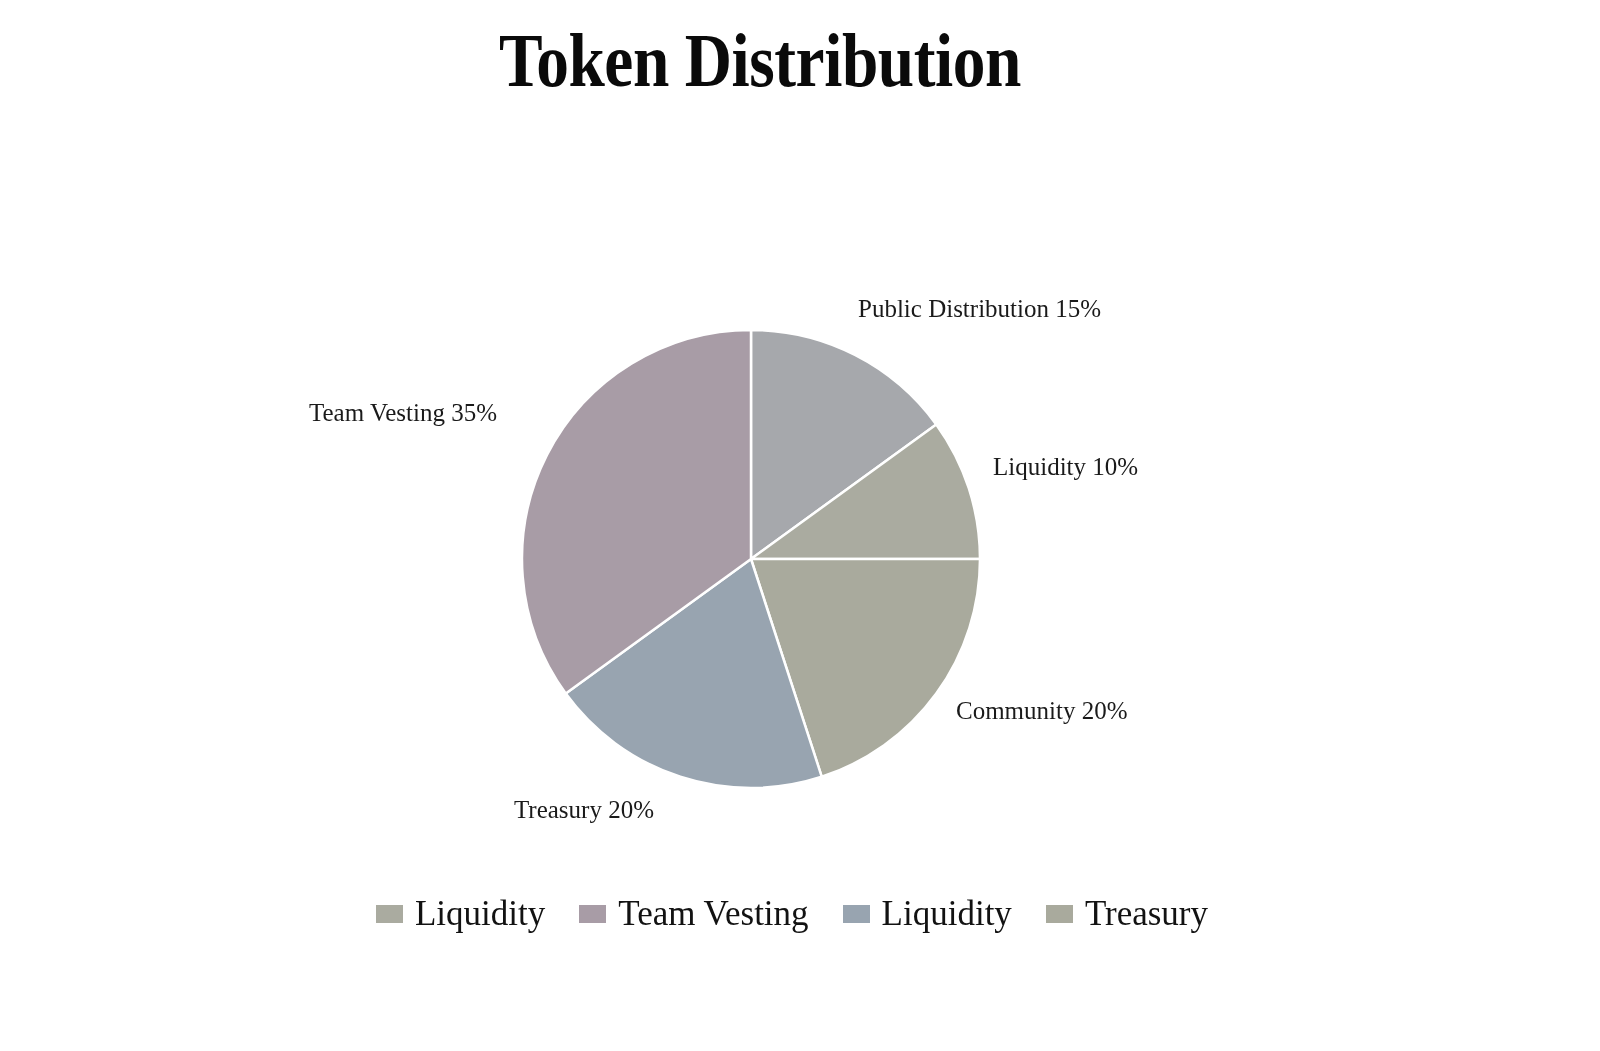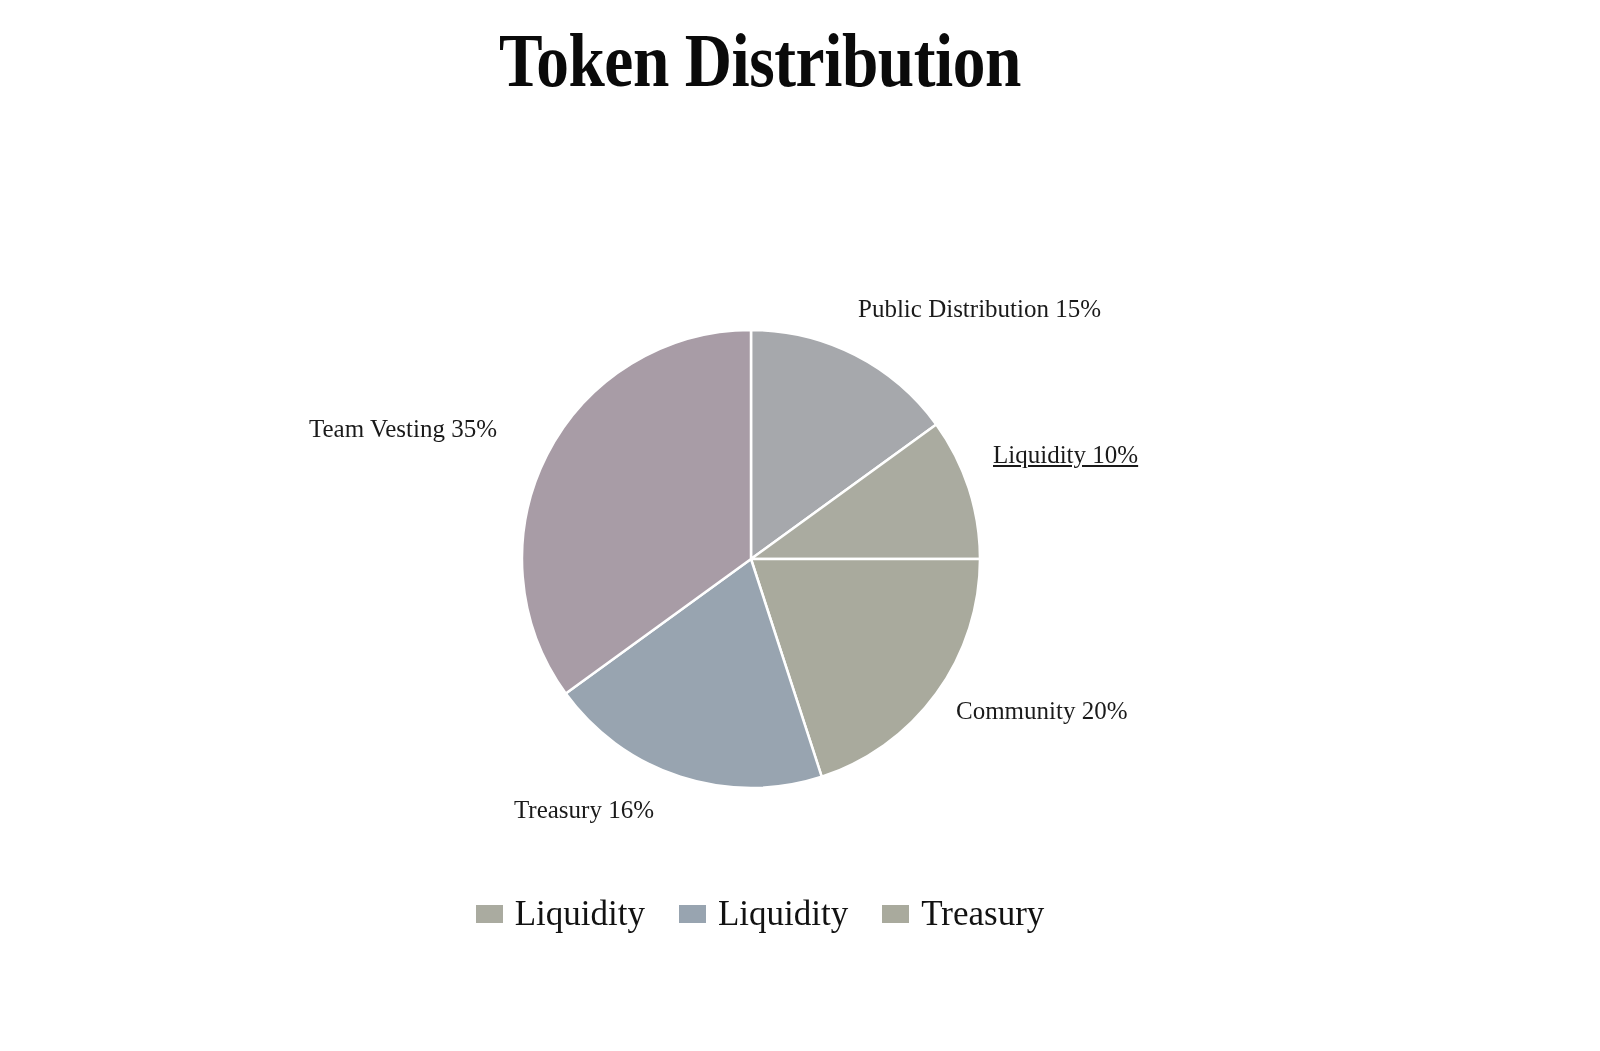--- a/index.html
+++ b/index.html
@@ -64,20 +64,21 @@
   #legend {
     position: absolute;
     left: 0;
     top: 896px;
     width: 1520px;
     display: flex;
     flex-direction: row;
     align-items: center;
     justify-content: center;
     gap: 34px;
+    padding-left: 32px;
   }
   .legend-item {
     display: flex;
     flex-direction: row;
     align-items: center;
     gap: 12px;
   }
   .legend-swatch {
     width: 27px;
     height: 18px;
@@ -102,31 +103,35 @@
     <g id="pie-slices">
         <path d="M 751 559 L 751.00 330.00 A 229 229 0 0 1 936.26 424.40 Z" fill="#a6a8ac" stroke="#ffffff" stroke-width="2.5" stroke-linejoin="round"></path>
         <path d="M 751 559 L 936.26 424.40 A 229 229 0 0 1 980.00 559.00 Z" fill="#aaaba0" stroke="#ffffff" stroke-width="2.5" stroke-linejoin="round"></path>
         <path d="M 751 559 L 980.00 559.00 A 229 229 0 0 1 821.76 776.79 Z" fill="#a9aa9d" stroke="#ffffff" stroke-width="2.5" stroke-linejoin="round"></path>
         <path d="M 751 559 L 821.76 776.79 A 229 229 0 0 1 565.74 693.60 Z" fill="#98a4b0" stroke="#ffffff" stroke-width="2.5" stroke-linejoin="round"></path>
         <path d="M 751 559 L 565.74 693.60 A 229 229 0 0 1 751.00 330.00 Z" fill="#a89ca6" stroke="#ffffff" stroke-width="2.5" stroke-linejoin="round"></path>
       </g>
   </svg>
   <div id="slice-labels">
       <div class="slice-label anchor-start" style="left: 858px; top: 296px;">Public Distribution 15%</div>
-      <div class="slice-label anchor-start" style="left: 993px; top: 442px; text-decoration: underline;">Liquidity 10%</div>
+      <div class="slice-label anchor-start" style="left: 993px; top: 454px;">Liquidity 10%</div>
       <div class="slice-label anchor-start" style="left: 956px; top: 698px;">Community 20%</div>
-      <div class="slice-label anchor-end" style="left: 654px; top: 797px;">Treasury 16%</div>
-      <div class="slice-label anchor-end" style="left: 497px; top: 416px;">Team Vesting 35%</div>
+      <div class="slice-label anchor-end" style="left: 654px; top: 797px;">Treasury 20%</div>
+      <div class="slice-label anchor-end" style="left: 497px; top: 400px;">Team Vesting 35%</div>
     </div>
 </div>
 
 <div id="legend">
     <div class="legend-item">
       <span class="legend-swatch" style="background: rgb(170, 171, 160);"></span>
       <span class="legend-label">Liquidity</span>
+    </div>
+    <div class="legend-item">
+      <span class="legend-swatch" style="background: rgb(168, 156, 166);"></span>
+      <span class="legend-label">Team Vesting</span>
     </div>
     <div class="legend-item">
       <span class="legend-swatch" style="background: rgb(152, 164, 176);"></span>
       <span class="legend-label">Liquidity</span>
     </div>
     <div class="legend-item">
       <span class="legend-swatch" style="background: rgb(169, 170, 157);"></span>
       <span class="legend-label">Treasury</span>
     </div>
   </div>

